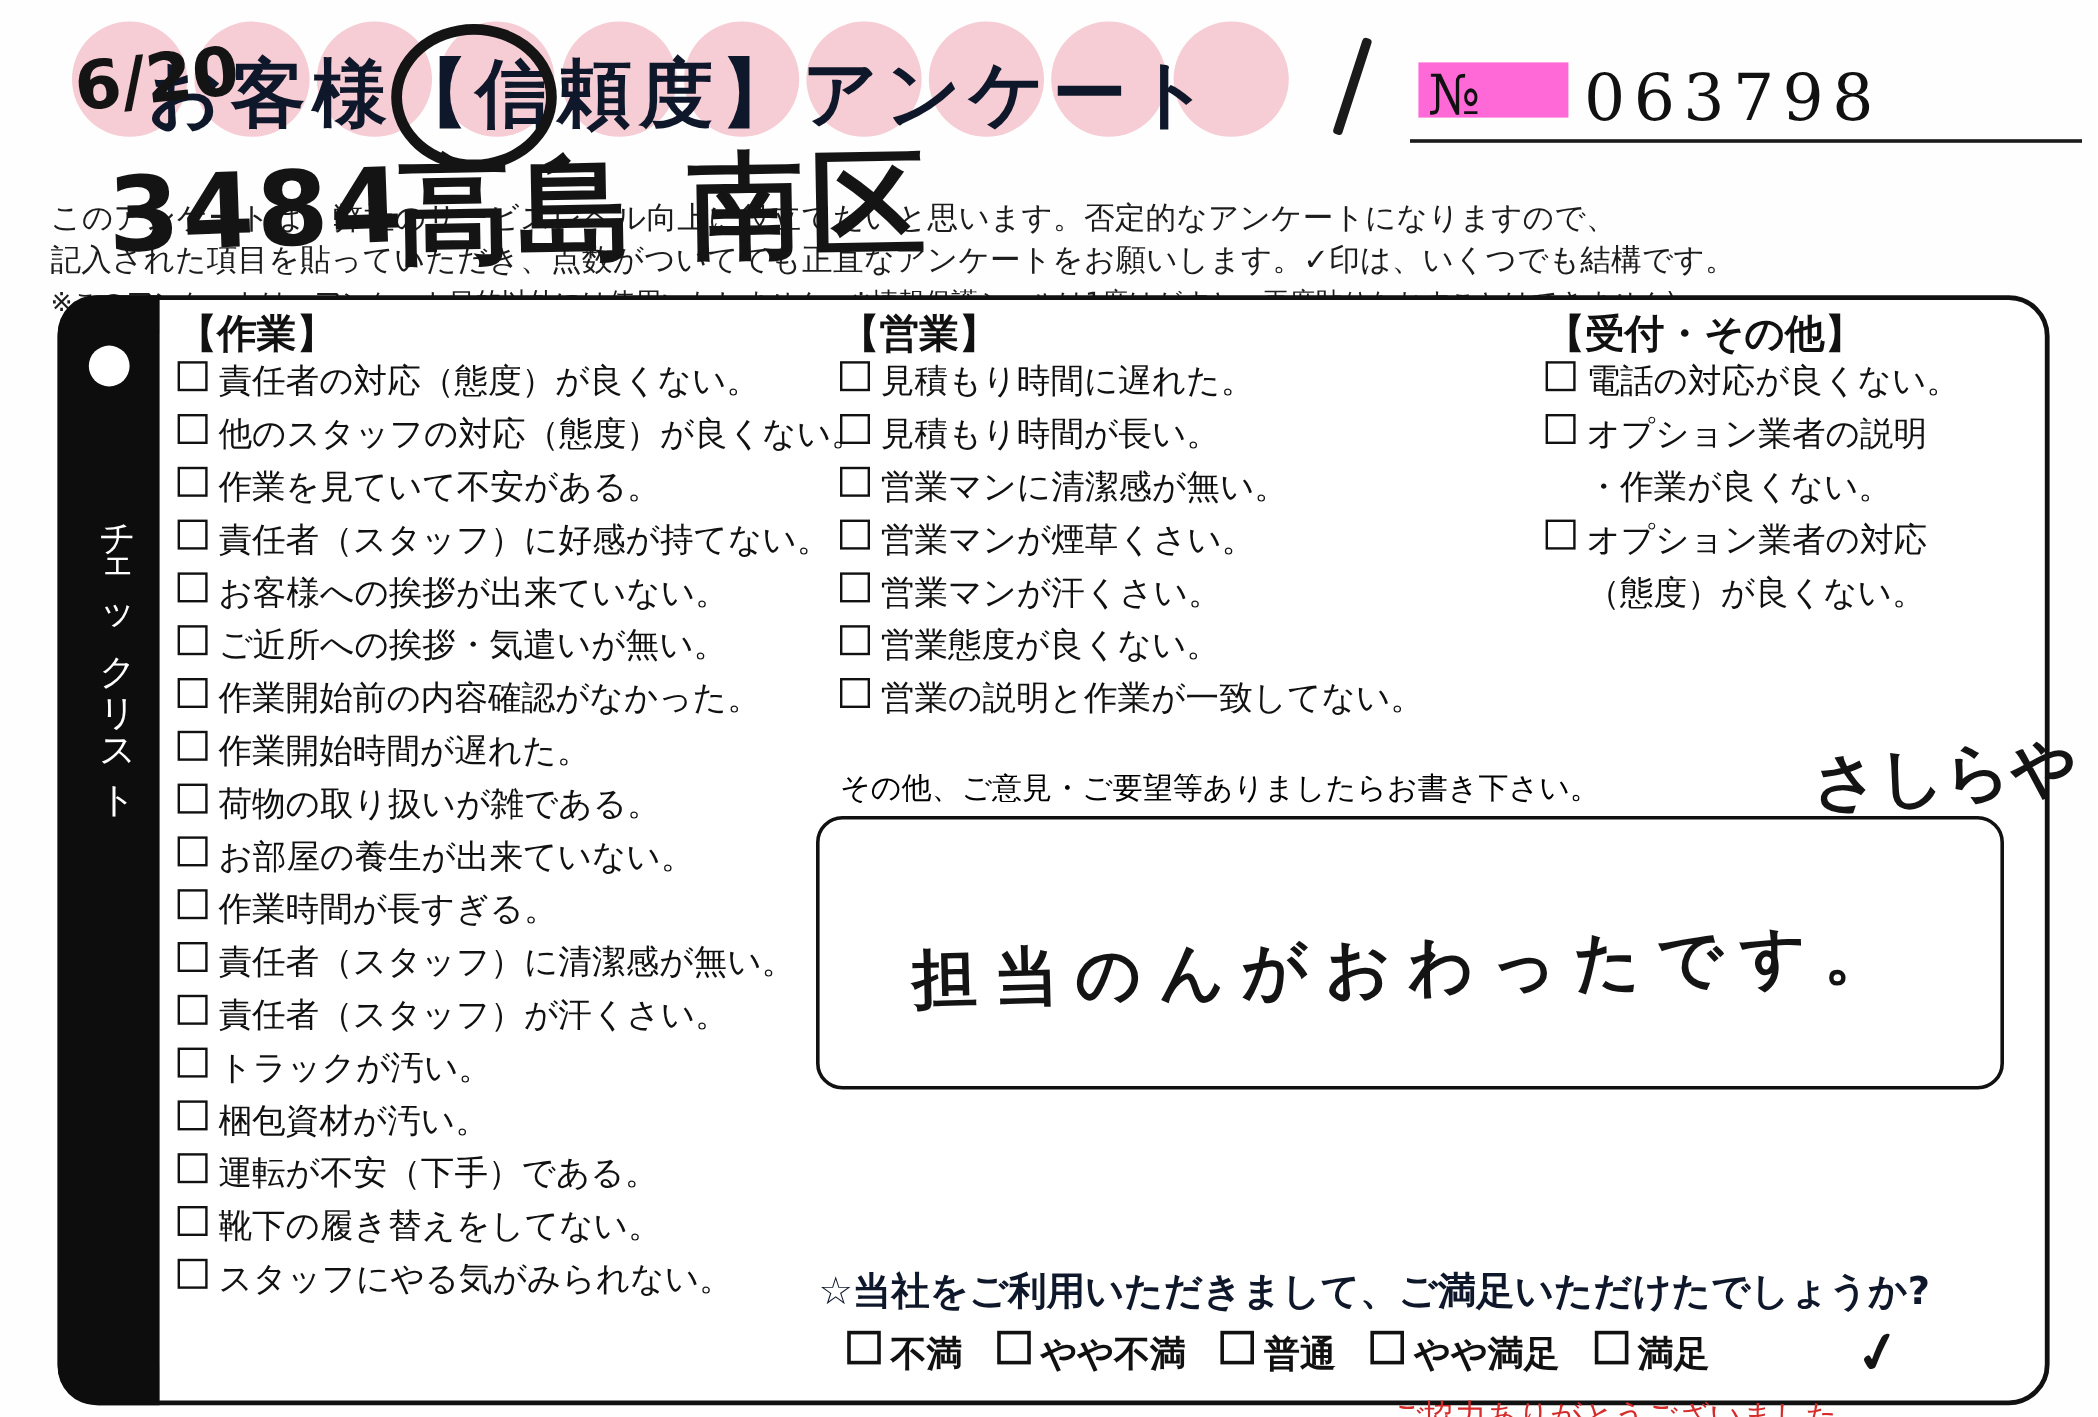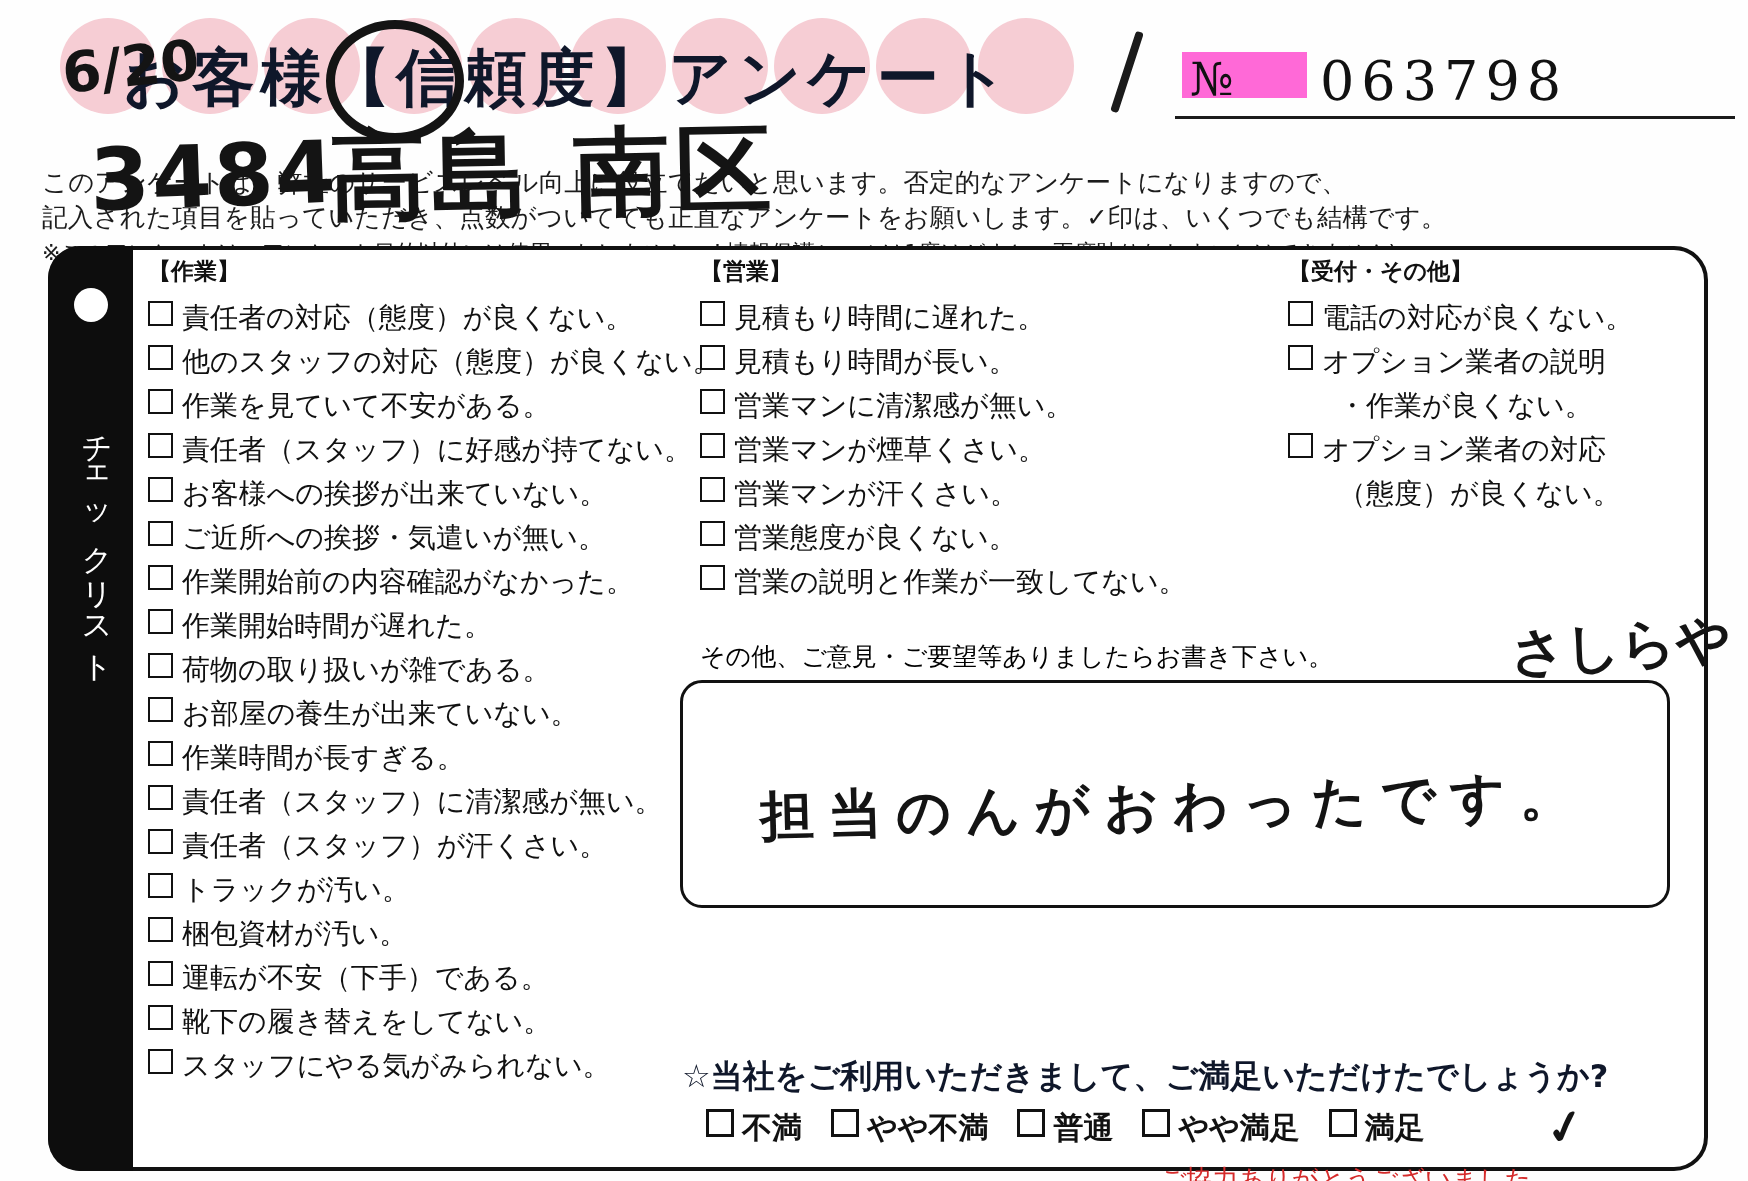--- a/index.html
+++ b/index.html
@@ -143,21 +143,21 @@
     letter-spacing: 2px;
     text-align: center;
     font-family: "DejaVu Sans", sans-serif;
     writing-mode: vertical-rl;
     height: 400px;
   }
 
   
   .col-head {
     position: absolute;
-    font-size: 23px;
+    font-size: 33px;
     font-weight: 700;
     color: #111;
     font-family: "DejaVu Sans", sans-serif;
     white-space: nowrap;
   }
   .chk-list {
     position: absolute;
     font-family: "DejaVu Sans", sans-serif;
     color: #111;
   }
@@ -168,21 +168,21 @@
   }
   .chk-item .bx {
     display: inline-block;
     width: 21px; height: 21px;
     border: 2.5px solid #111;
     margin-right: 9px;
     vertical-align: 1px;
   }
   .chk-item .cont {
     display: inline-block;
-    margin-left: 50px;
+    margin-left: 34px;
   }
 
   .col-work { left: 148px; top: 256px; width: 520px; }
   .col-sales { left: 700px; top: 256px; width: 520px; }
   .col-recep { left: 1288px; top: 256px; width: 420px; }
 
   
   .comment-wrap {
     position: absolute;
     left: 672px; top: 630px;

